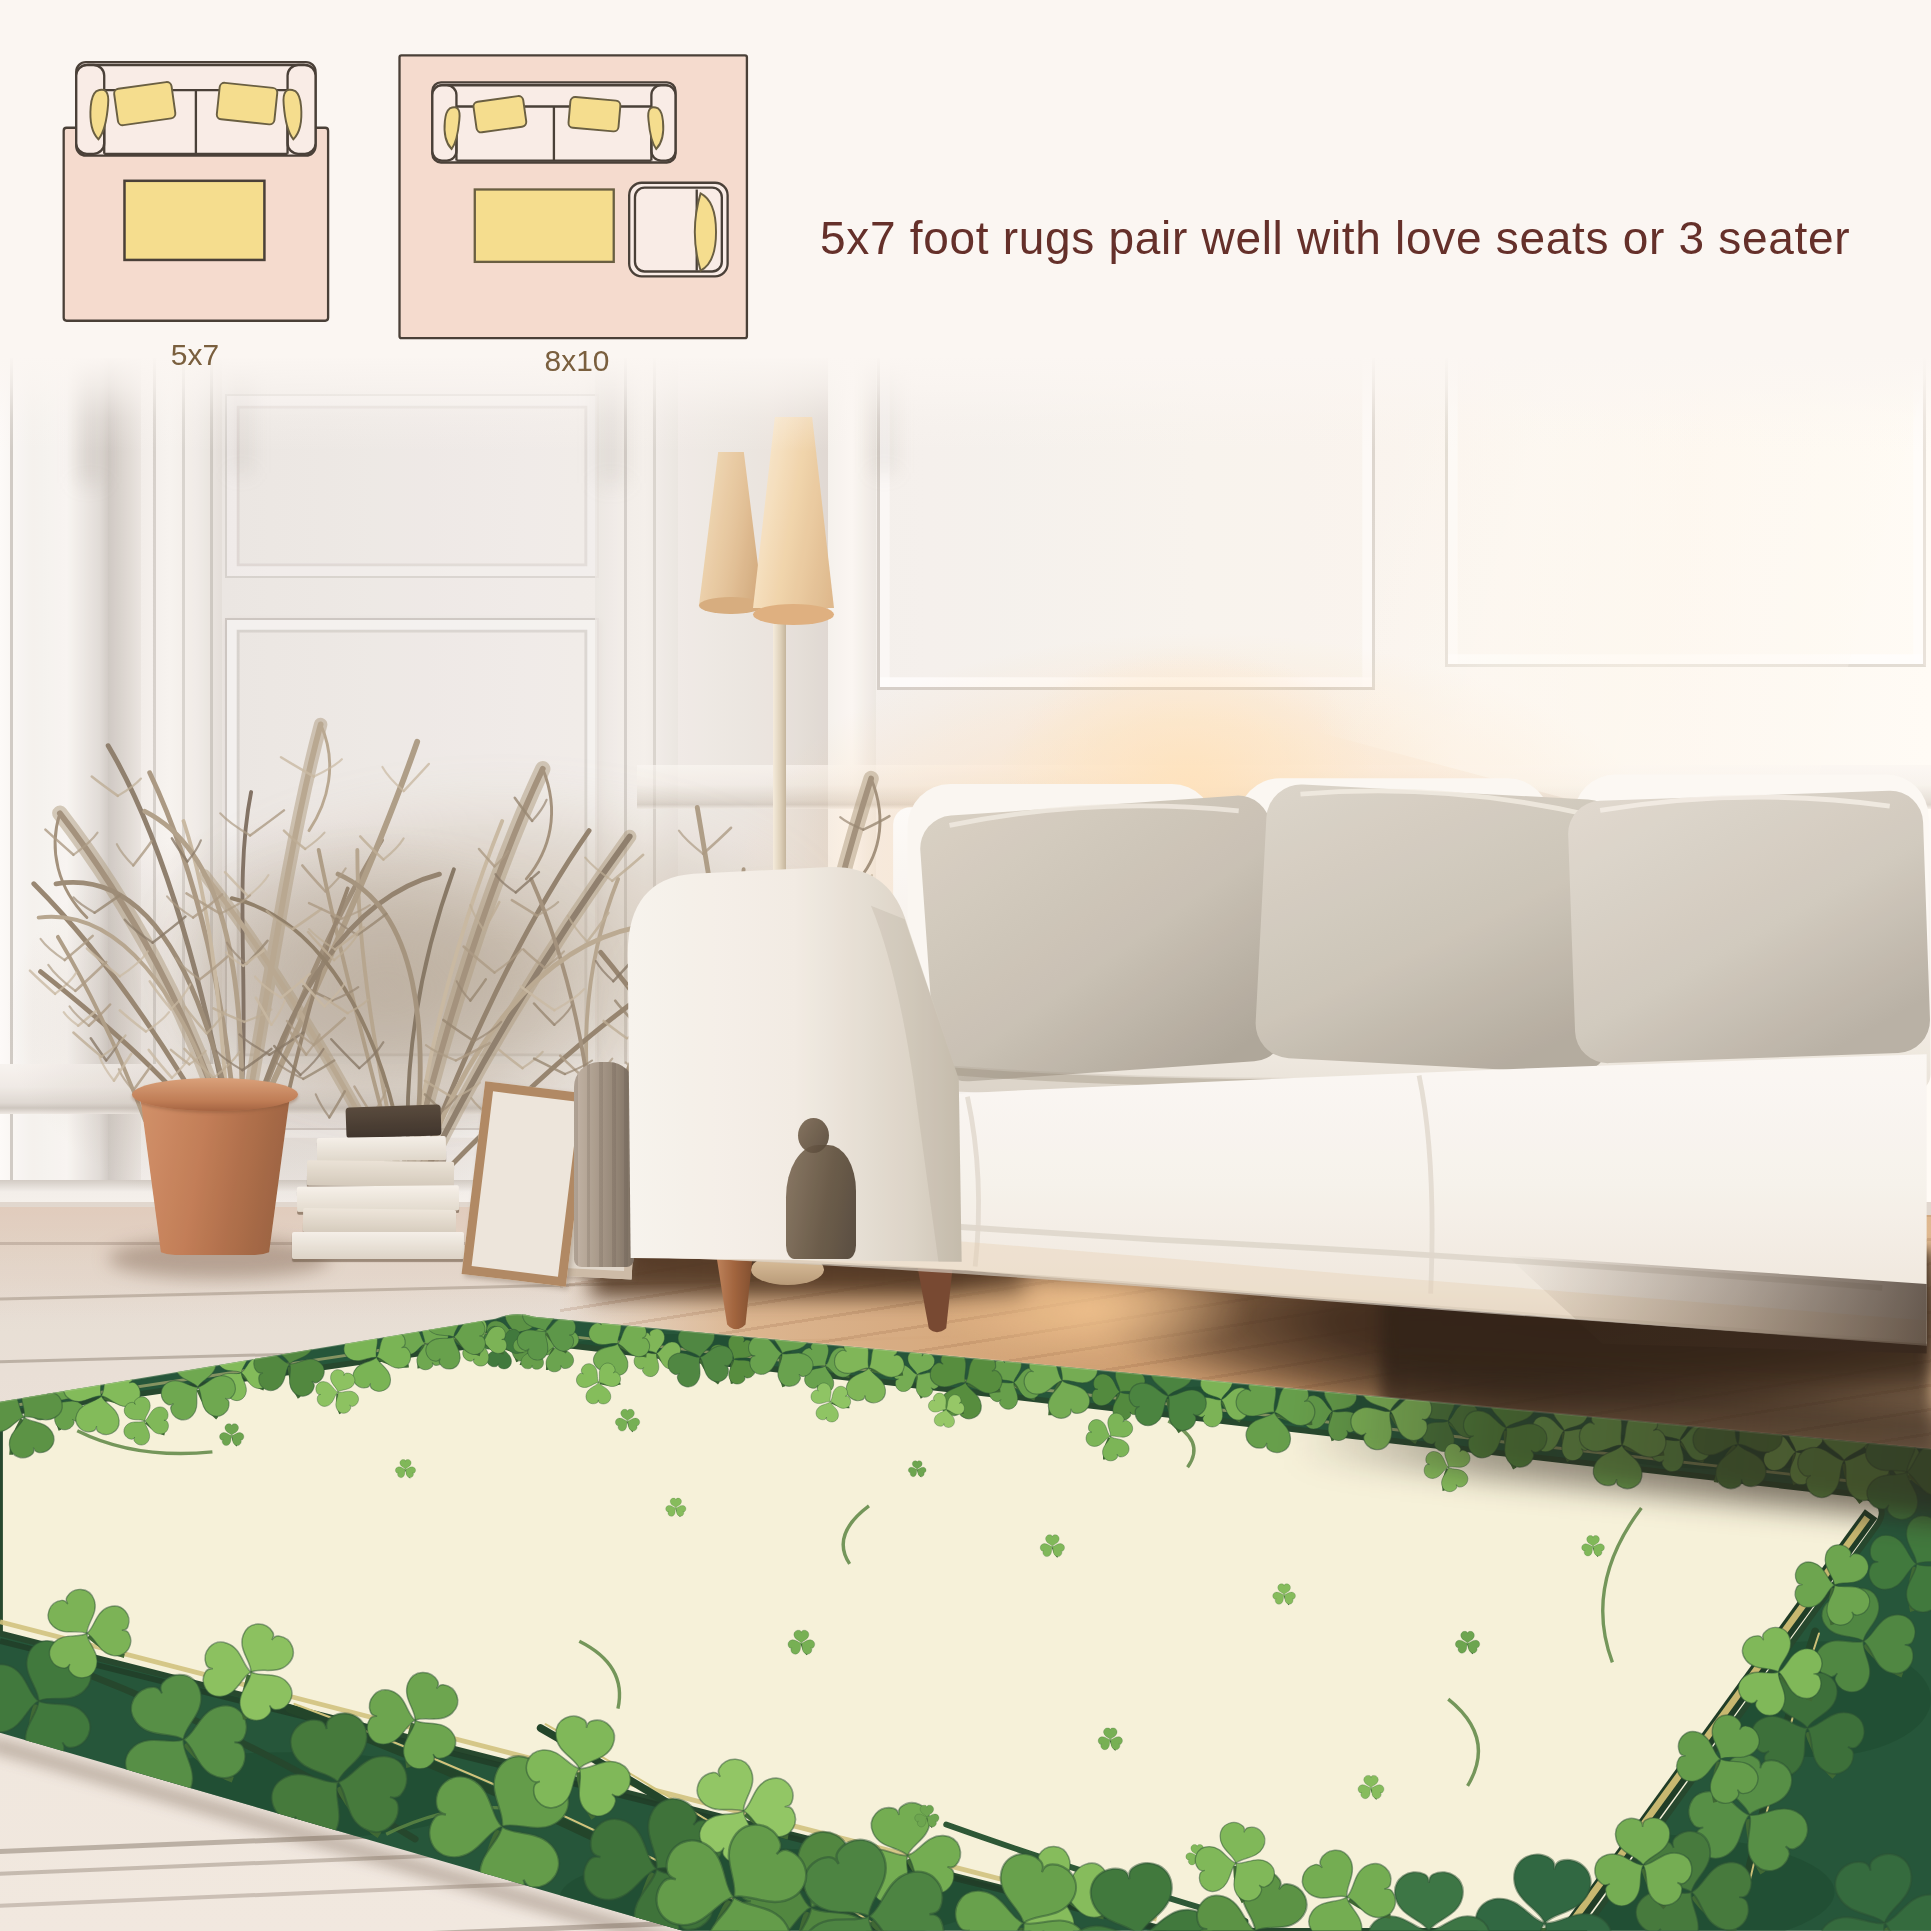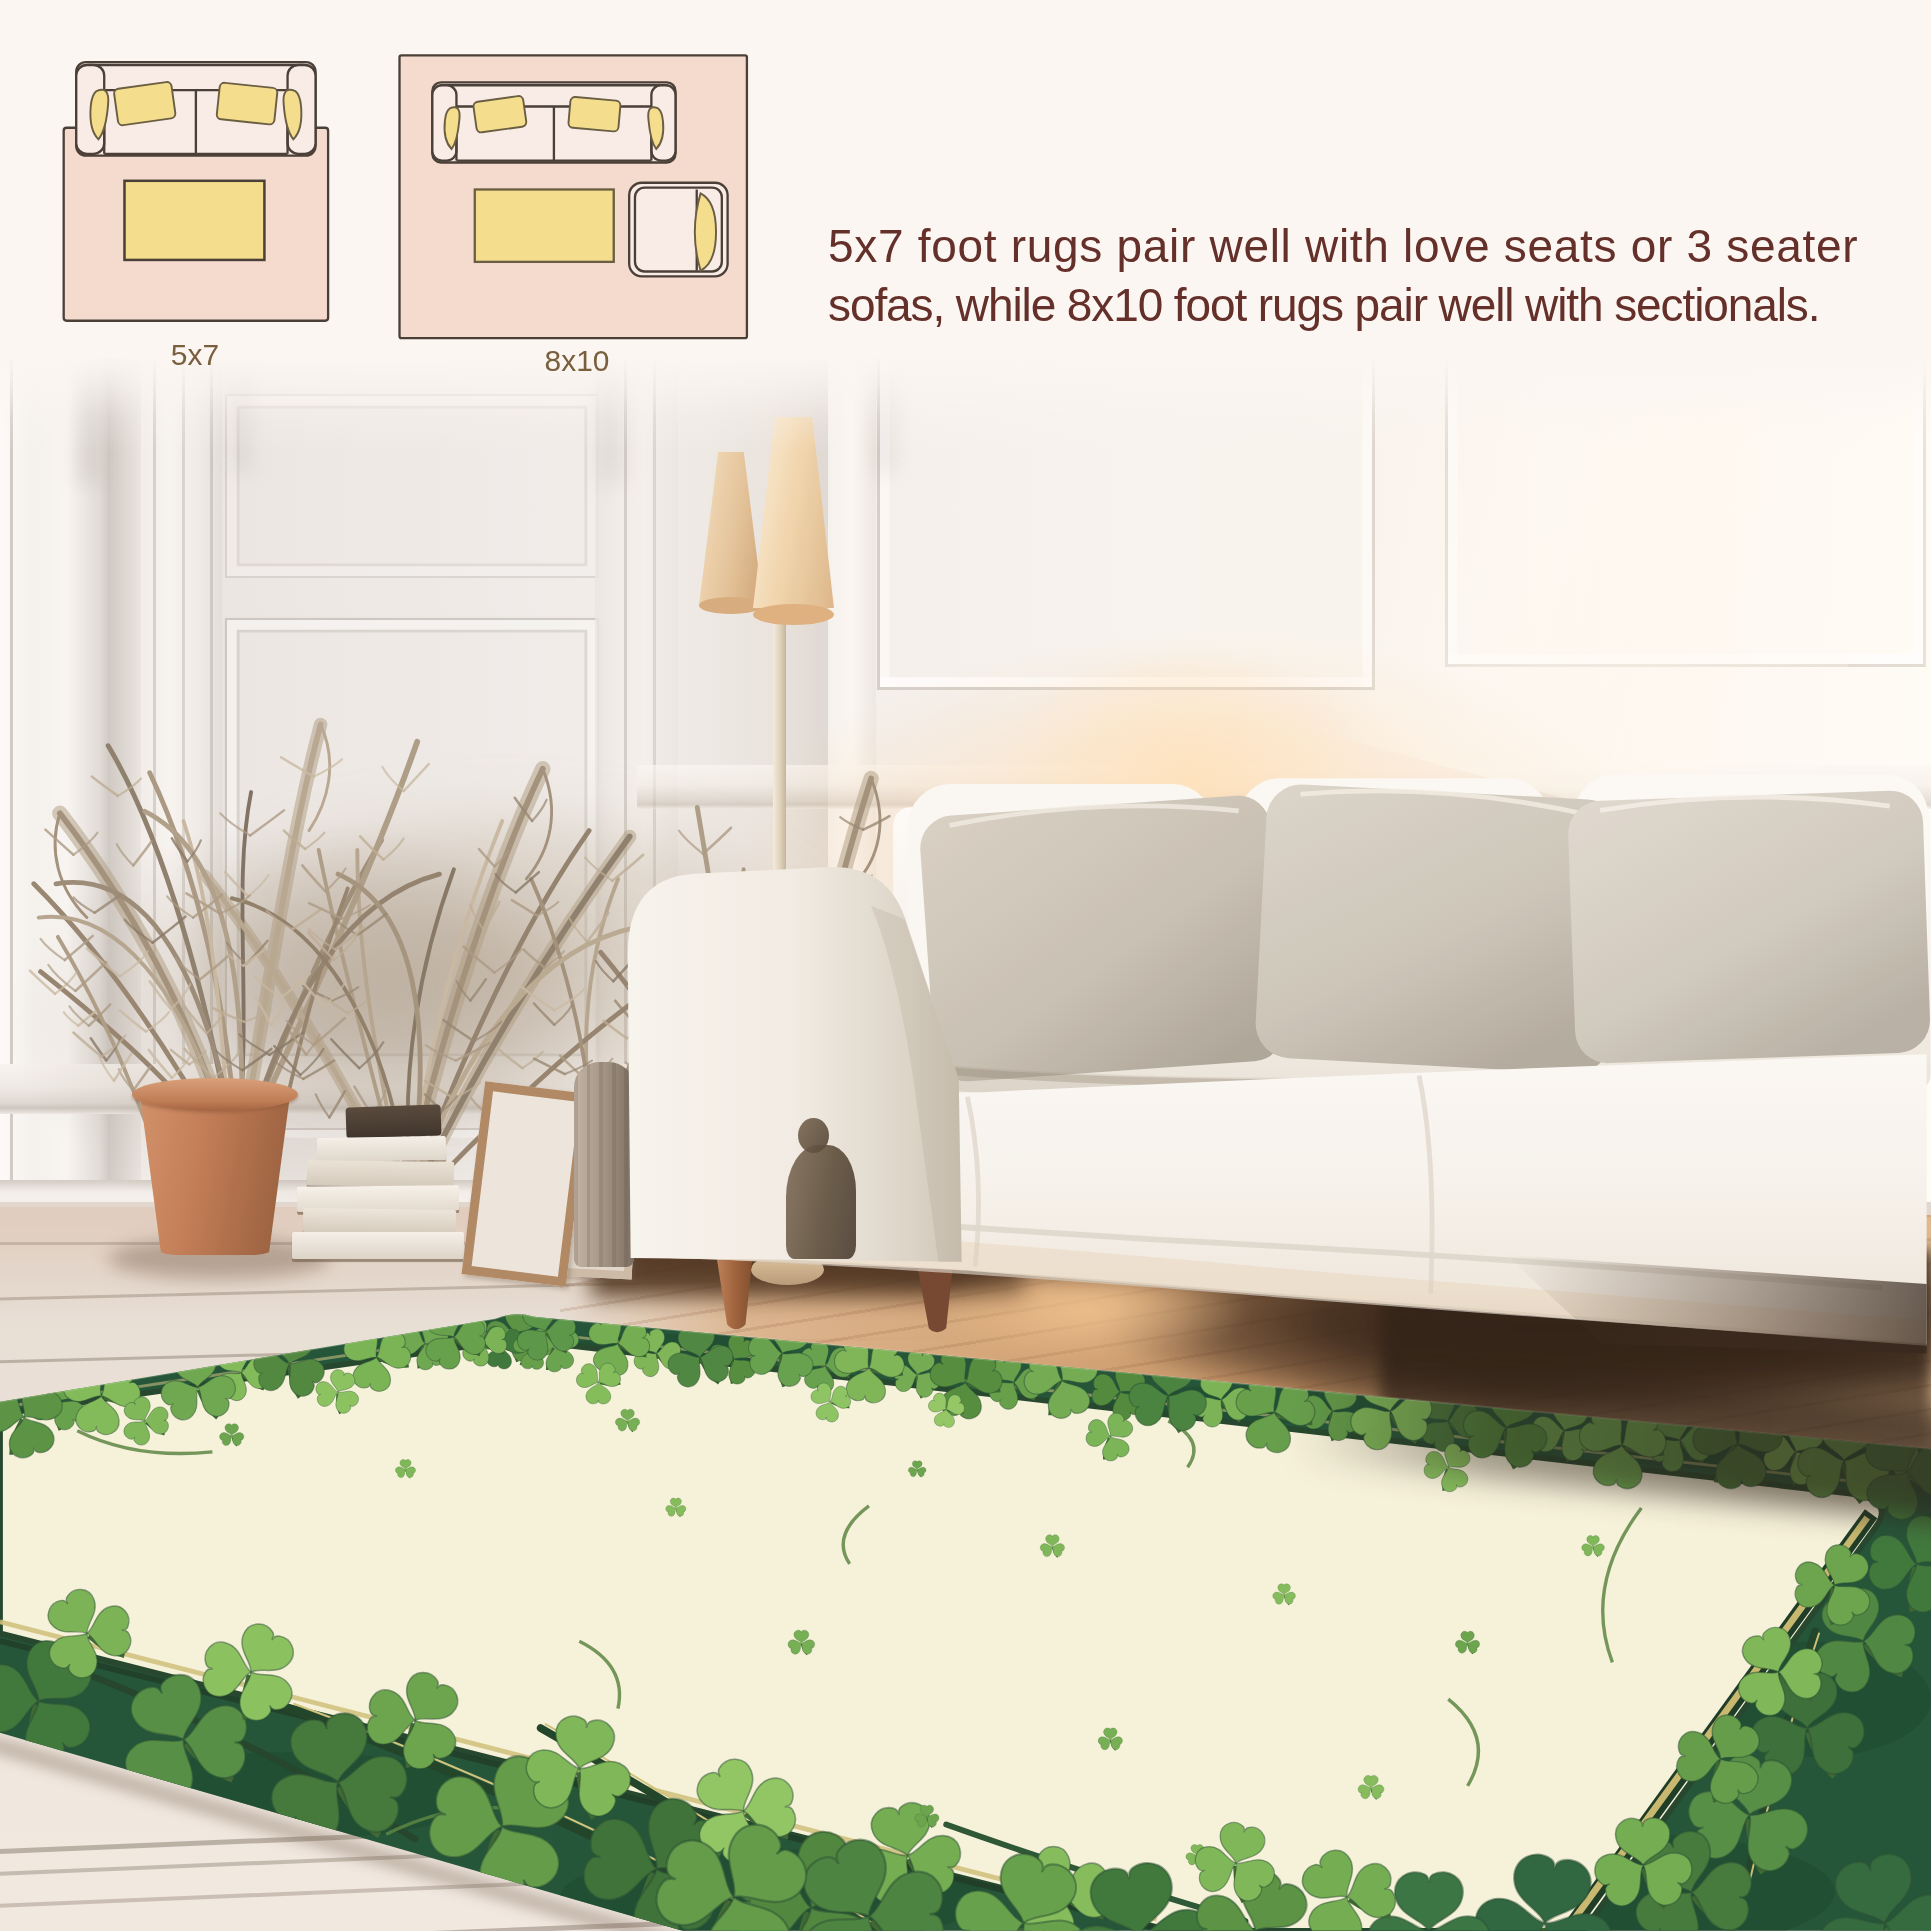--- a/index.html
+++ b/index.html
@@ -738,16 +738,16 @@
       <rect x="652" y="189" width="102" height="97" rx="13" fill="#f9ece6"></rect>
       <rect x="658" y="194" width="90" height="87" rx="10" fill="#f9ece6"></rect>
       <path d="M722,196 L722,280"></path>
       <g fill="#f5dd8e" stroke="#6a5f42" stroke-width="2">
         <path d="M726,200 q16,8 16,40 q0,32 -16,40 q-6,-20 -6,-40 q0,-20 6,-40 z"></path>
       </g>
     </g>
     <text x="598" y="384" font-size="31" fill="#7a5f3e" text-anchor="middle">8x10</text>
   </svg>
 
-  <p id="hd2" class="abs" style="left:816px;top:205px;margin:12px;font-size:46px;line-height:59px;letter-spacing:-0.6px;color:#65302a;white-space:nowrap;"><span style="letter-spacing:0.7px;">5x7 foot rugs pair well with love seats or 3 seater</span><br><span style="letter-spacing:-1.1px;">sofas, while 8x10 foot rugs pair well with sectionals.</span></p>
+  <p id="hd2" class="abs" style="left:816px;top:205px;margin:4px;font-size:46px;line-height:59px;letter-spacing:-0.6px;color:#65302a;white-space:nowrap;"><span style="letter-spacing:0.7px;">5x7 foot rugs pair well with love seats or 3 seater</span><br></p>
 
 </div>
 
 
 </body></html>

